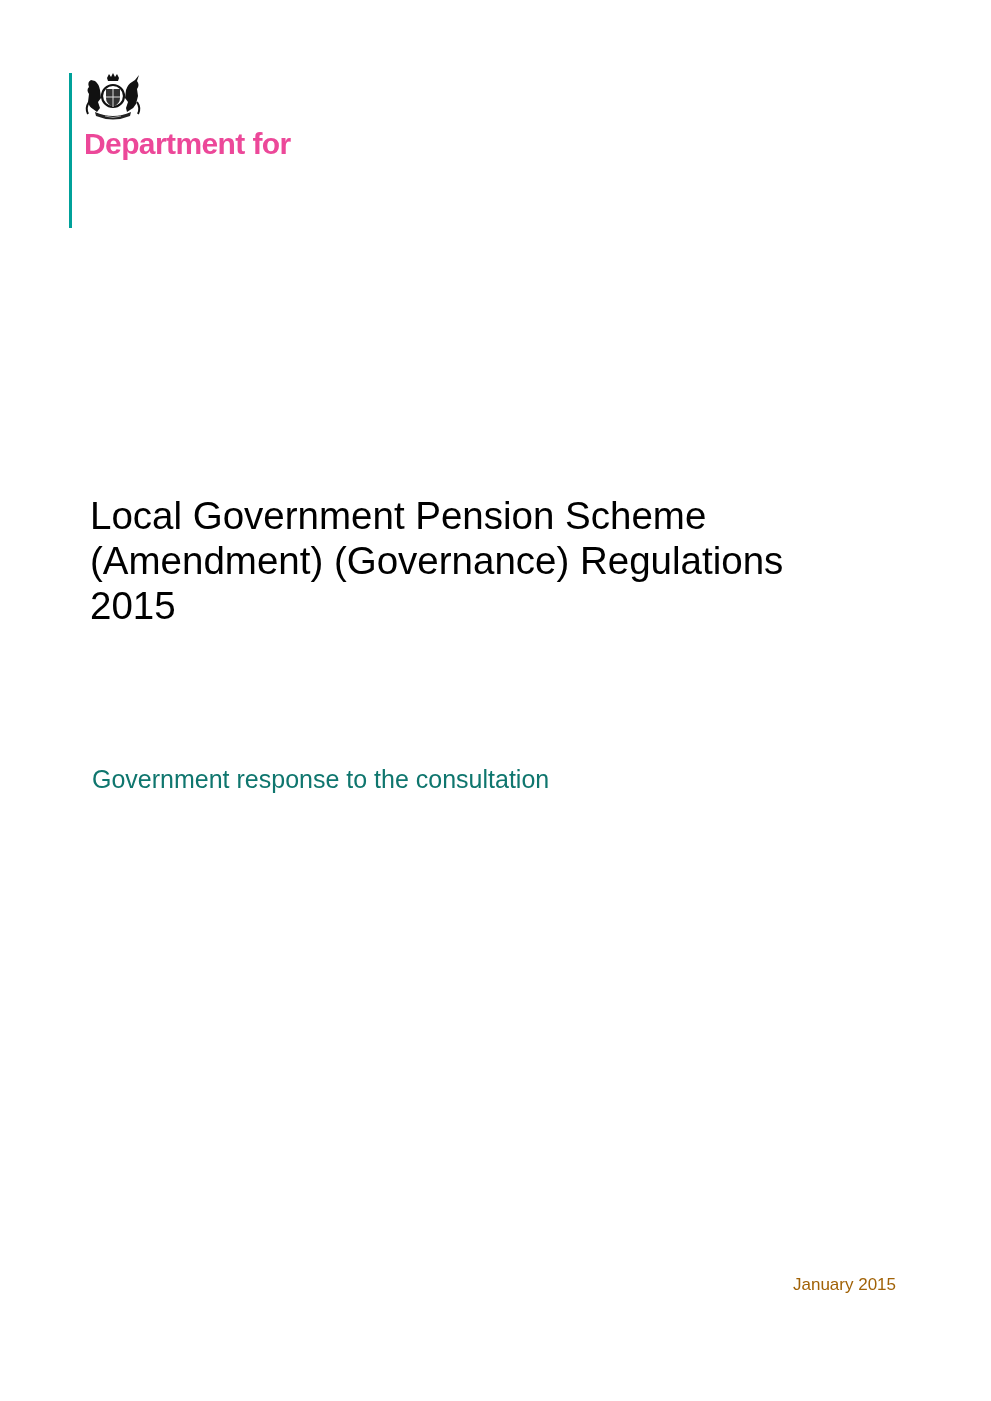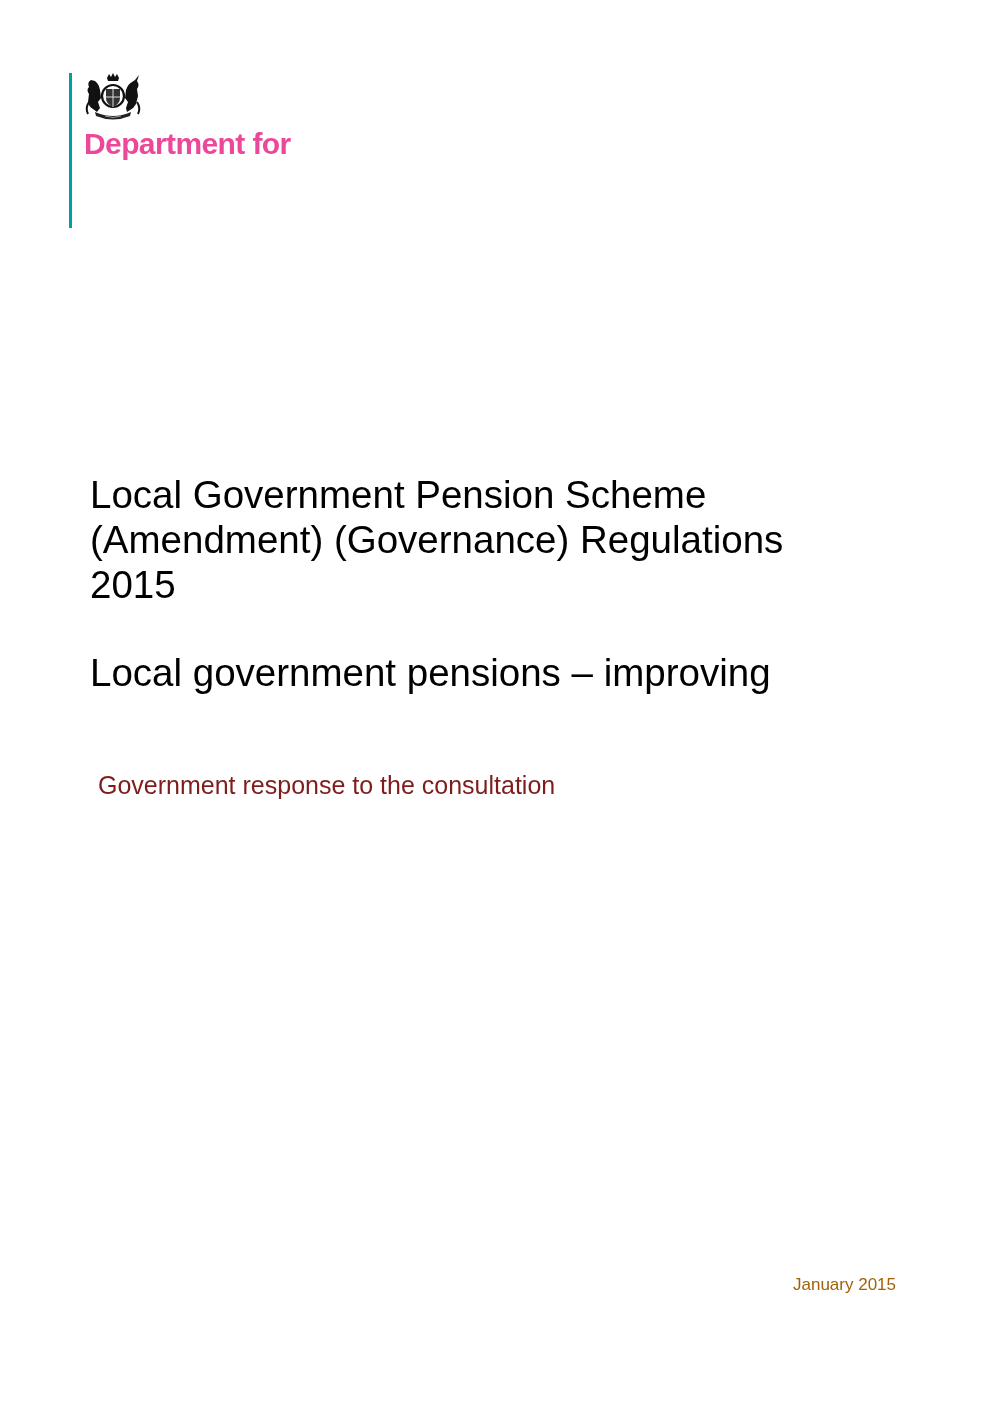--- a/index.html
+++ b/index.html
@@ -3,25 +3,25 @@
   <meta charset="utf-8">
   <style>
     html, body { margin: 0; padding: 0; background: #ffffff; }
     body { width: 991px; height: 1401px; position: relative; overflow: hidden;
            font-family: "Liberation Sans", sans-serif; color: #0b0c0c; }
     .logo-bar { position: absolute; left: 69px; top: 73px; width: 3px; height: 155px; background: #00a19a; }
     .crest { position: absolute; left: 83px; top: 72px; width: 60px; height: 50px; }
     .logo-text { position: absolute; left: 84px; top: 127px; font-size: 30px; line-height: 34px;
                  letter-spacing: -0.6px; color: #ec4899; font-weight: bold; }
     .logo-text div { white-space: nowrap; }
-    .title { position: absolute; left: 90px; top: 472px; width: 800px; font-size: 38.5px; line-height: 45px;
+    .title { position: absolute; left: 90px; top: 493px; width: 800px; font-size: 38.5px; line-height: 45px;
              color: #000; margin: 0; font-weight: normal; }
     .subtitle { position: absolute; left: 90px; top: 650px; width: 800px; font-size: 38.5px; line-height: 45px;
                 color: #000; margin: 0; font-weight: normal; }
-    .tagline { position: absolute; left: 90px; top: 762px; font-size: 25px; line-height: 30px; color: #7f1d1d; margin: 8px; }
+    .tagline { position: absolute; left: 90px; top: 762px; font-size: 25px; line-height: 30px; color: #0f766e; margin: 2px; }
     .footer { position: absolute; right: 95px; top: 1274px; text-align: right; font-size: 17px; line-height: 21px; color: #a16207; }
   </style>
 </head>
 <body>
 
 <div>
   <div class="logo-bar"></div>
   <svg class="crest" viewBox="0 0 60 50">
 
     <path d="M24 6 L26 2 L28 5 L30 1 L32 5 L34 2 L36 6 L35 9 L25 9 Z" fill="#111"></path>
@@ -44,20 +44,19 @@
   </div>
 </div>
 
 <h1 class="title">
   <div>Local Government Pension Scheme</div>
   <div>(Amendment) (Governance) Regulations</div>
   <div>2015</div>
 </h1>
 
 <h2 class="subtitle">
-  <div>Local government pensions – improving</div>
 </h2>
 
 <p class="tagline">Government response to the consultation</p>
 
 <div class="footer">
   <div>January 2015</div>
 </div>
 
 </body></html>

